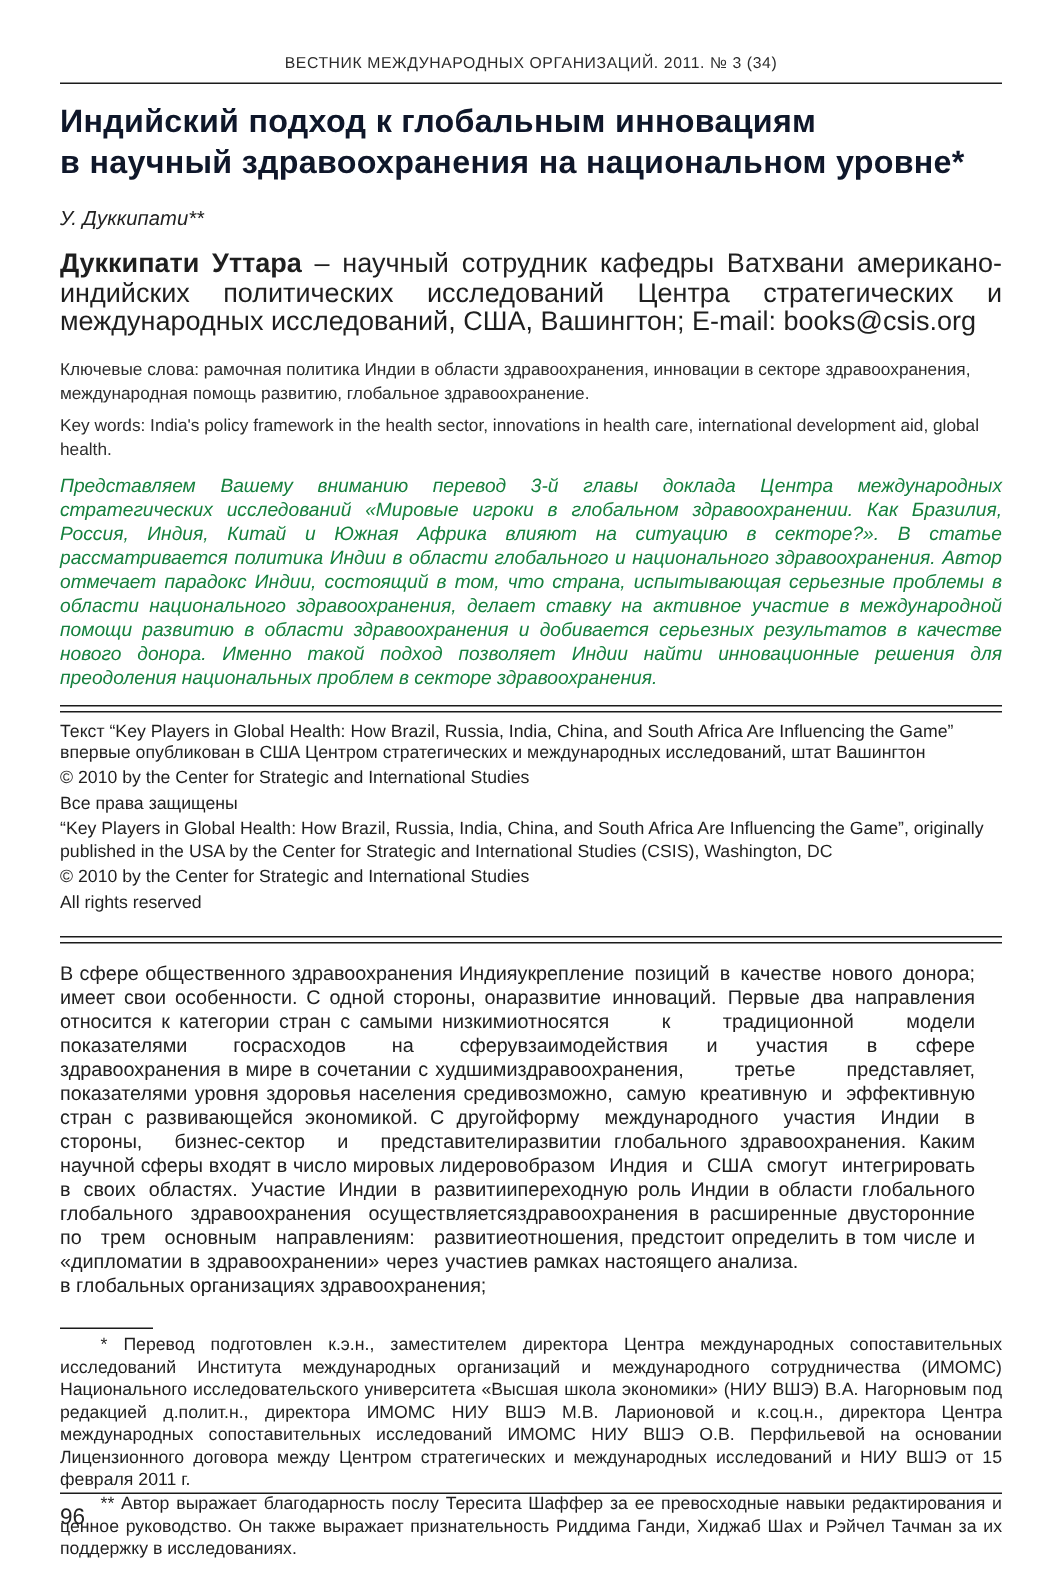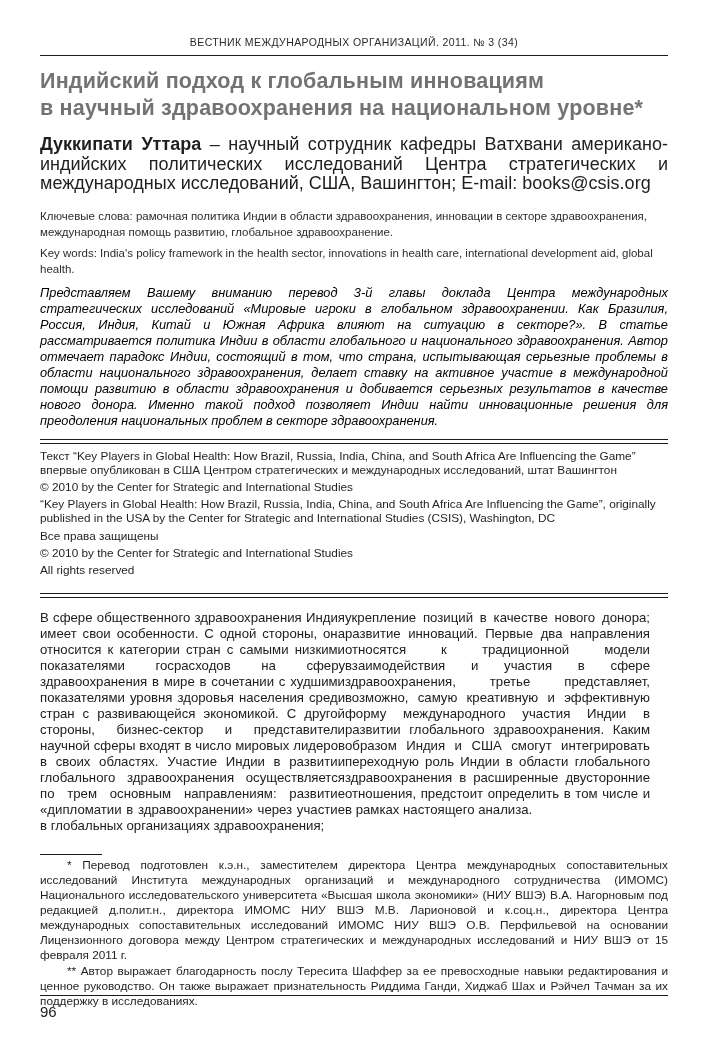--- a/index.html
+++ b/index.html
@@ -22,33 +22,33 @@
     color:#2b2b2b;
     white-space:nowrap;
   }
   .head-rule{margin-top:7px;border-top:1.6px solid #1b1b1b;}
   .title{
     margin:12px 0 0;
     font-size:21.5px;
     line-height:27px;
     font-weight:bold;
     letter-spacing:0.2px;
-    color:#737373;
+    color:#0f172a;
   }
   .author{margin-top:16px;font-style:italic;font-size:13.5px;color:#222222;}
   .bio{margin:13px 0 0;font-size:18px;line-height:19.5px;text-align:justify;color:#1f1f1f;}
   .keywords{margin:14px 0 0;font-size:11.5px;line-height:16px;color:#2d2d2d;text-align:left;}
   .keywords.en{margin-top:5px;}
   .abstract{
     margin:8px 0 0;
     font-style:italic;
     font-size:12.8px;
     line-height:16px;
     text-align:justify;
-    color:#000000;
+    color:#15803d;
   }
   .double-rule{
     margin-top:10px;
     height:3px;
     border-top:1.4px solid #1b1b1b;
     border-bottom:1.4px solid #1b1b1b;
   }
   .copyright{padding:5px 0 6px;}
   .copyright p{
     margin:0 0 3px;
@@ -84,35 +84,36 @@
 </head>
 <body>
 
 <div class="page">
 
   <div class="running-head">ВЕСТНИК МЕЖДУНАРОДНЫХ ОРГАНИЗАЦИЙ. 2011. № 3 (34)</div>
   <div class="head-rule"></div>
 
   <h1 class="title"><span>Индийский подход к глобальным инновациям</span><br><span>в научный здравоохранения на национальном уровне*</span></h1>
 
+  <div class="author">У. Дуккипати**</div>
 
   <p class="bio"><b>Дуккипати Уттара</b><span> – научный сотрудник кафедры Ватхвани американо-индийских политических исследований Центра стратегических и международных исследований, США, Вашингтон; E-mail: books@csis.org</span></p>
 
   <p class="keywords">Ключевые слова: рамочная политика Индии в области здравоохранения, инновации в секторе здравоохранения, международная помощь развитию, глобальное здравоохранение.</p>
   <p class="keywords en">Key words: India's policy framework in the health sector, innovations in health care, international development aid, global health.</p>
 
   <p class="abstract">Представляем Вашему вниманию перевод 3-й главы доклада Центра международных стратегических исследований «Мировые игроки в глобальном здравоохранении. Как Бразилия, Россия, Индия, Китай и Южная Африка влияют на ситуацию в секторе?». В статье рассматривается политика Индии в области глобального и национального здравоохранения. Автор отмечает парадокс Индии, состоящий в том, что страна, испытывающая серьезные проблемы в области национального здравоохранения, делает ставку на активное участие в международной помощи развитию в области здравоохранения и добивается серьезных результатов в качестве нового донора. Именно такой подход позволяет Индии найти инновационные решения для преодоления национальных проблем в секторе здравоохранения.</p>
 
   <div class="double-rule"></div>
 
   <div class="copyright">
     <p>Текст “Key Players in Global Health: How Brazil, Russia, India, China, and South Africa Are Influencing the Game” впервые опубликован в США Центром стратегических и международных исследований, штат Вашингтон</p>
     <p>© 2010 by the Center for Strategic and International Studies</p>
+    <p>Все права защищены</p>
     <p>“Key Players in Global Health: How Brazil, Russia, India, China, and South Africa Are Influencing the Game”, originally published in the USA by the Center for Strategic and International Studies (CSIS), Washington, DC</p>
-    <p>Все права защищены</p>
     <p>© 2010 by the Center for Strategic and International Studies</p>
     <p>All rights reserved</p>
   </div>
 
   <div class="double-rule"></div>
 
   <div class="columns">
     <p class="col">В сфере общественного здравоохранения Индия имеет свои особенности. С одной стороны, она относится к категории стран с самыми низкими показателями госрасходов на сферу здравоохранения в мире в сочетании с худшими показателями уровня здоровья населения среди стран с развивающейся экономикой. С другой стороны, бизнес-сектор и представители научной сферы входят в число мировых лидеров в своих областях. Участие Индии в развитии глобального здравоохранения осуществляется по трем основным направлениям: развитие «дипломатии в здравоохранении» через участие в глобальных организациях здравоохранения;</p>
     <p class="col">укрепление позиций в качестве нового донора; развитие инноваций. Первые два направления относятся к традиционной модели взаимодействия и участия в сфере здравоохранения, третье представляет, возможно, самую креативную и эффективную форму международного участия Индии в развитии глобального здравоохранения. Каким образом Индия и США смогут интегрировать переходную роль Индии в области глобального здравоохранения в расширенные двусторонние отношения, предстоит определить в том числе и в рамках настоящего анализа.</p>
   </div>

